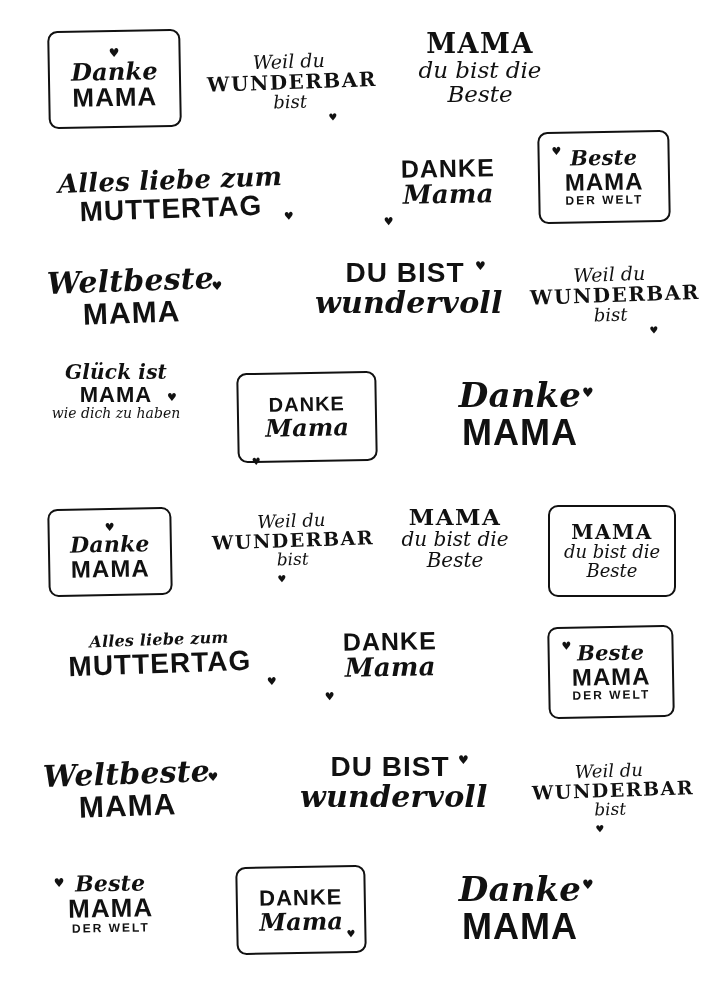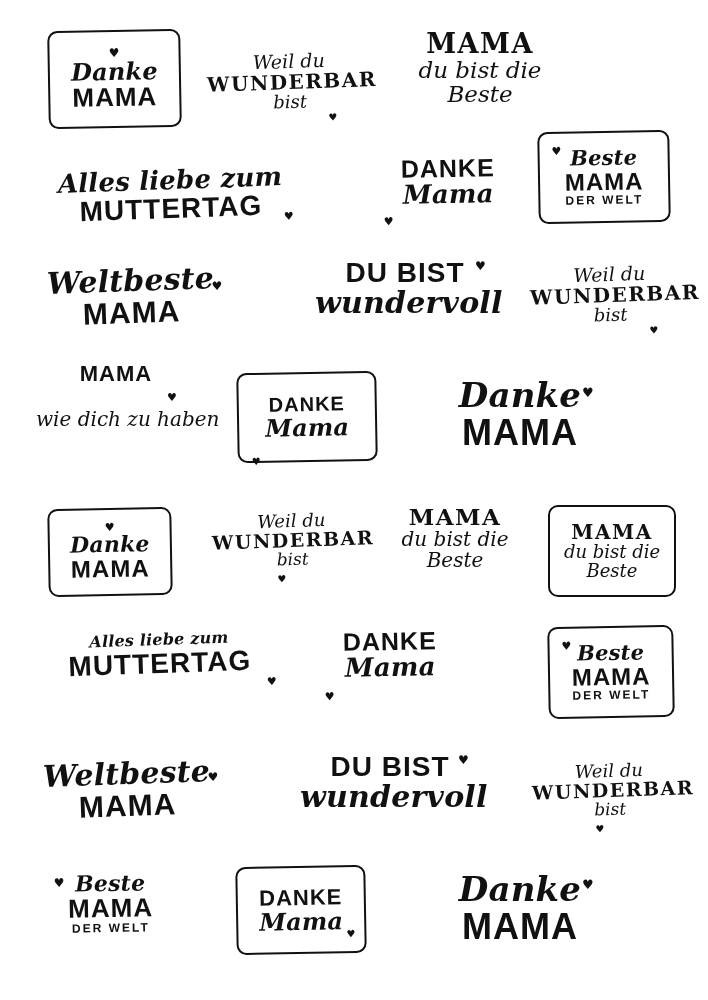--- a/index.html
+++ b/index.html
@@ -77,21 +77,21 @@
     line-height: 1;
     display: inline-block;
   }
   .heart-abs { position: absolute; }
 
   
   .s10 { font-size: 10px; }
   .s11 { font-size: 11px; }
   .s12 { font-size: 12px; }
   .s13 { font-size: 13px; }
-  .s14 { font-size: 20px; margin-top: 24px; }
+  .s14 { font-size: 14px; }
   .s17 { font-size: 17px; }
   .s18 { font-size: 18px; }
   .s19 { font-size: 19px; }
   .s20 { font-size: 20px; }
   .s21 { font-size: 21px; }
   .s22 { font-size: 22px; }
   .s23 { font-size: 23px; }
   .s24 { font-size: 24px; }
   .s26 { font-size: 26px; }
   .s27 { font-size: 27px; }
@@ -158,20 +158,21 @@
   </div>
 
   <div class="item rot-n2" style="left:530px; top:265px; width:160px;">
     <span class="line script-light s19">Weil du</span>
     <span class="line caps-serif s20">WUNDERBAR</span>
     <span class="line script-light s18">bist</span>
     <span class="heart heart-abs s10" style="left:118px; top:62px;">♥</span>
   </div>
 
   <div class="item" style="left:36px; top:362px; width:160px;">
+    <span class="line script s20">Glück ist</span>
     <span class="line caps s22">MAMA</span>
     <span class="line script-light s14">wie dich zu haben</span>
     <span class="heart heart-abs s11" style="left:131px; top:30px;">♥</span>
   </div>
 
   <div class="item framed rot-n1" style="left:237px; top:372px; width:140px; height:90px;">
     <span class="line caps s20">DANKE</span>
     <span class="line script s24">Mama</span>
     <span class="heart heart-abs s10" style="left:12px; top:82px;">♥</span>
   </div>

